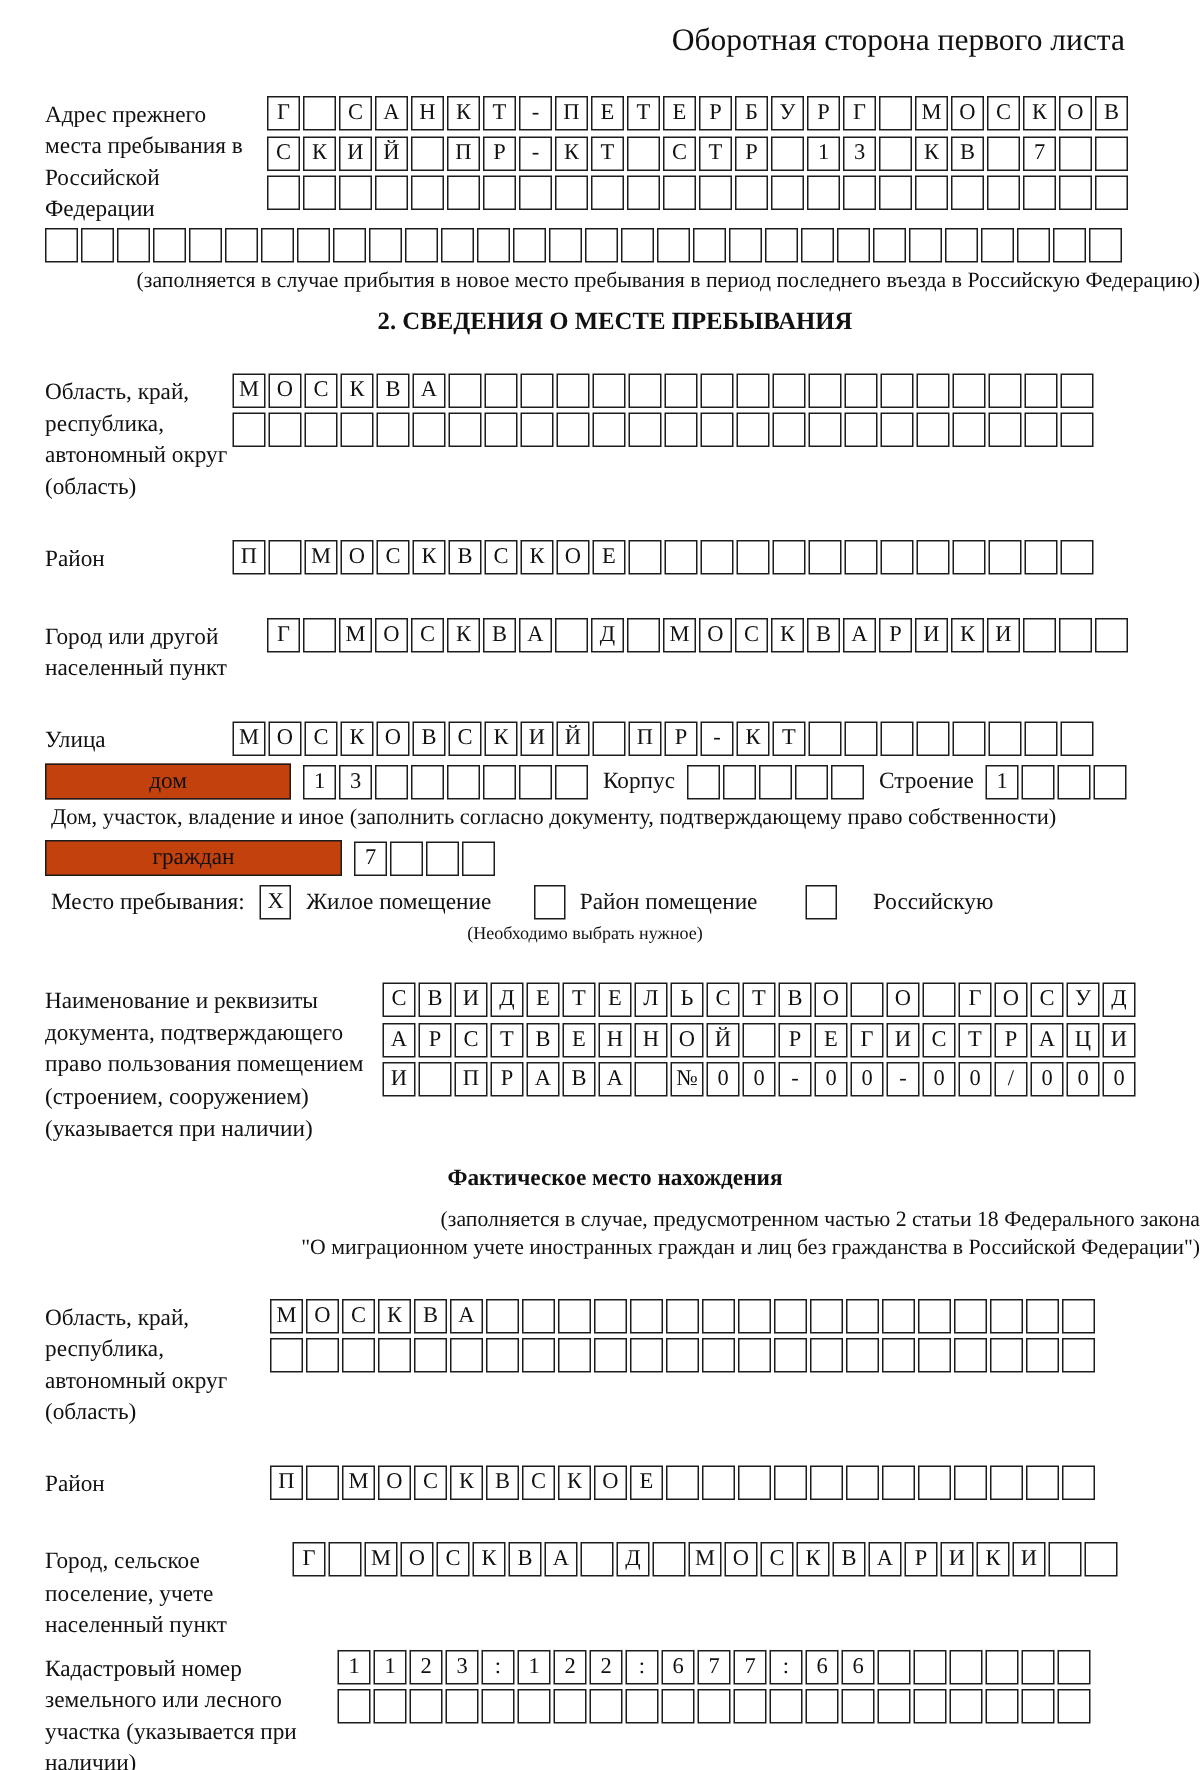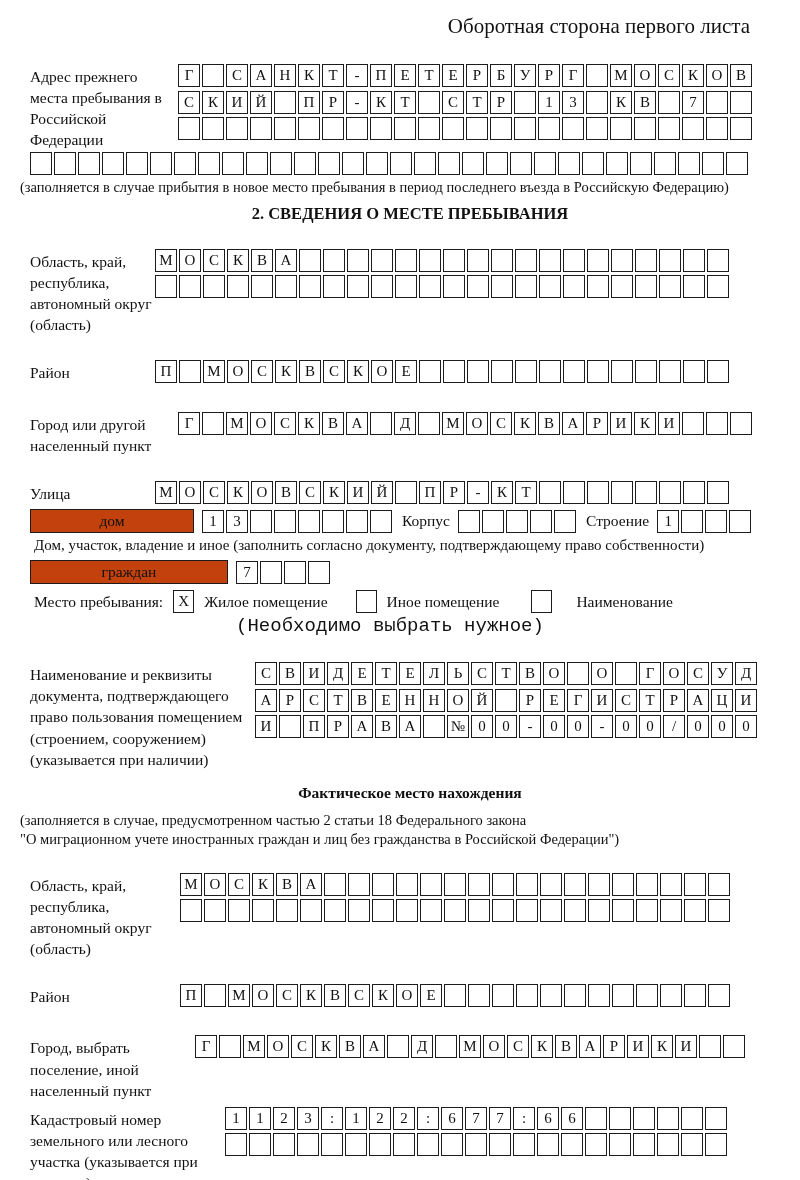--- a/index.html
+++ b/index.html
@@ -13,36 +13,36 @@
   .cell-row{display:flex;margin-bottom:3.5px;}
   .cell{
     box-sizing:content-box;display:inline-flex;align-items:center;justify-content:center;
     width:20px;height:21px;border:1.5px solid #1c1c1c;margin-right:2px;
     font-size:15px;line-height:1;flex:none;background:#fff;
   }
   .field{display:flex;align-items:flex-start;margin-bottom:2px;margin-top:25px;}
   .lbl{font-size:15.5px;line-height:1.36;padding-top:2px;flex:none;}
   .w148{width:148px;}.w125{width:125px;}.w150{width:150px;}.w165{width:165px;}
   .w195{width:195px;}.w225{width:225px;}
-  .caption{font-size:14.5px;text-align:left;margin:2px 4px 6px -10px;width:780px;}
+  .caption{font-size:14.5px;text-align:right;margin:2px 4px 6px -10px;width:780px;}
   .caption-left{font-size:15px;margin:1px 0 6px 4px;}
   .sec-title{font-size:16.5px;font-weight:bold;text-align:center;width:760px;margin:8px 0 8px 0;}
   .sub-title{font-size:15.5px;font-weight:bold;text-align:center;width:760px;margin:14px 0 10px 0;}
   .widebox{
     box-sizing:content-box;border:1.5px solid #1c1c1c;height:22px;display:flex;flex:none;
     align-items:center;justify-content:center;font-size:15.5px;background:#c2410c;
   }
   .inline-row{display:flex;align-items:center;margin-bottom:4px;}
   .inline-lbl{font-size:15.5px;padding:0 8px;flex:none;}
   .chk-row{display:flex;align-items:center;margin:6px 0 2px 4px;font-size:15.5px;}
   .chk{
     box-sizing:content-box;display:inline-flex;align-items:center;justify-content:center;
     width:19px;height:21px;border:1.5px solid #1c1c1c;margin:0 10px;font-size:15px;flex:none;background:#fff;
   }
-  .chk-note{font-size:19px;text-align:center;width:720px;margin:0 0 8px 0;font-family:Liberation Mono, monospace;}
+  .chk-note{font-size:12px;text-align:center;width:720px;margin:0 0 8px 0;}
   .stamp-box{width:366px;height:172px;border:1.7px solid #1c1c1c;margin:6px 0 6px 365px;background:#fff;}
   .mt6{margin-top:6px;}
 </style>
 </head>
 <body>
 
 <div class="sheet">
 
   <div class="hdr-note">Оборотная сторона первого листа</div>
 
@@ -353,23 +353,23 @@
         <span class="cell"></span>
         <span class="cell"></span>
       </div>
   </div>
 
   <div class="chk-row">
     <span>Место пребывания:</span>
     <span class="chk">X</span>
     <span>Жилое помещение</span>
     <span class="chk" style="margin-left:28px;"></span>
-    <span>Иное помещение</span>
+    <span>Район помещение</span>
     <span class="chk" style="margin-left:32px;margin-right:24px;"></span>
-    <span>Наименование</span>
+    <span>Российскую</span>
   </div>
   <div class="chk-note">(Необходимо выбрать нужное)</div>
 
   <div class="field">
     <div class="lbl w225">Наименование и реквизиты документа, подтверждающего право пользования помещением (строением, сооружением) (указывается при наличии)</div>
     <div>
       <div class="cell-row">
           <span class="cell">С</span>
           <span class="cell">В</span>
           <span class="cell">И</span>
@@ -524,21 +524,21 @@
         <span class="cell"></span>
         <span class="cell"></span>
         <span class="cell"></span>
         <span class="cell"></span>
         <span class="cell"></span>
         <span class="cell"></span>
       </div>
   </div>
 
   <div class="field">
-    <div class="lbl w165">Город, выбрать поселение, иной населенный пункт</div>
+    <div class="lbl w165">Город, сельское поселение, учете населенный пункт</div>
     <div class="cell-row">
         <span class="cell">Г</span>
         <span class="cell"></span>
         <span class="cell">М</span>
         <span class="cell">О</span>
         <span class="cell">С</span>
         <span class="cell">К</span>
         <span class="cell">В</span>
         <span class="cell">А</span>
         <span class="cell"></span>

